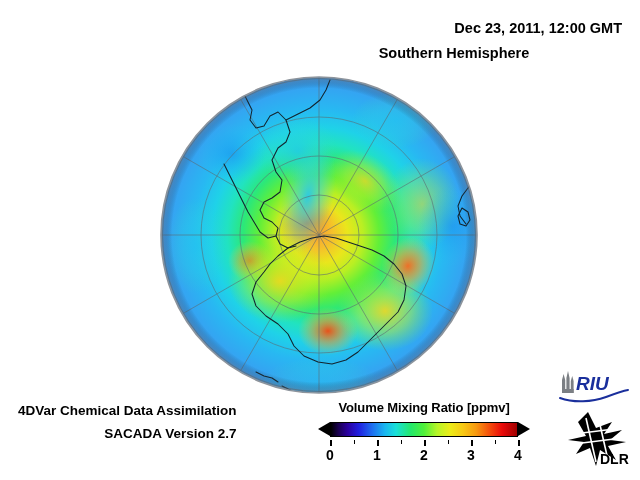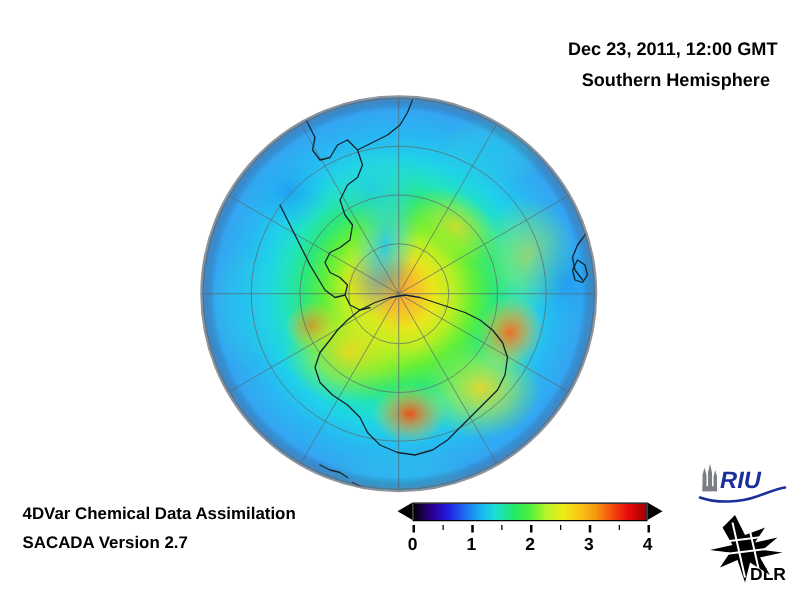--- a/index.html
+++ b/index.html
@@ -22,31 +22,31 @@
     left: 18px;
     top: 16px;
     width: 330px;
   }
   .hdr-right {
     position: absolute;
     right: 18px;
     top: 16px;
     width: 330px;
     text-align: right;
-    margin-top: 12px;
   }
   .hdr-line {
     font-size: 14.5px;
     font-weight: bold;
     color: #000000;
     line-height: 25px;
     white-space: nowrap;
   }
   .hdr-right .hdr-line.second {
     padding-right: 6px;
+    text-align: center;
   }
 
   
   #globe-wrap {
     position: absolute;
     left: 160px;
     top: 76px;
     width: 320px;
     height: 320px;
   }
@@ -61,20 +61,21 @@
     position: absolute;
     left: 18px;
     top: 399px;
   }
   .footer-line {
     font-size: 13.5px;
     font-weight: bold;
     color: #000000;
     line-height: 23px;
     white-space: nowrap;
+    text-align: right;
   }
 
   
   #cbar-block {
     position: absolute;
     left: 318px;
     top: 400px;
     width: 212px;
   }
   #cbar-title {
@@ -324,20 +325,21 @@
       <circle cx="159" cy="159" r="158" fill="none" stroke="#8d949c" stroke-width="1.6"></circle>
     </svg>
   </div>
 
   <div class="footer-block">
     <div class="footer-line">4DVar Chemical Data Assimilation</div>
     <div class="footer-line">SACADA Version 2.7</div>
   </div>
 
   <div id="cbar-block">
+    <div id="cbar-title">Volume Mixing Ratio [ppmv]</div>
 
     <div id="cbar-row">
       <span class="cap left"></span>
       <div id="cbar-bar"></div>
       <span class="cap right"></span>
     </div>
 
     <div id="cbar-ticks">
         <div class="tick major" style="left: 0px;"></div>
         <div class="tick minor" style="left: 23.5px;"></div>

